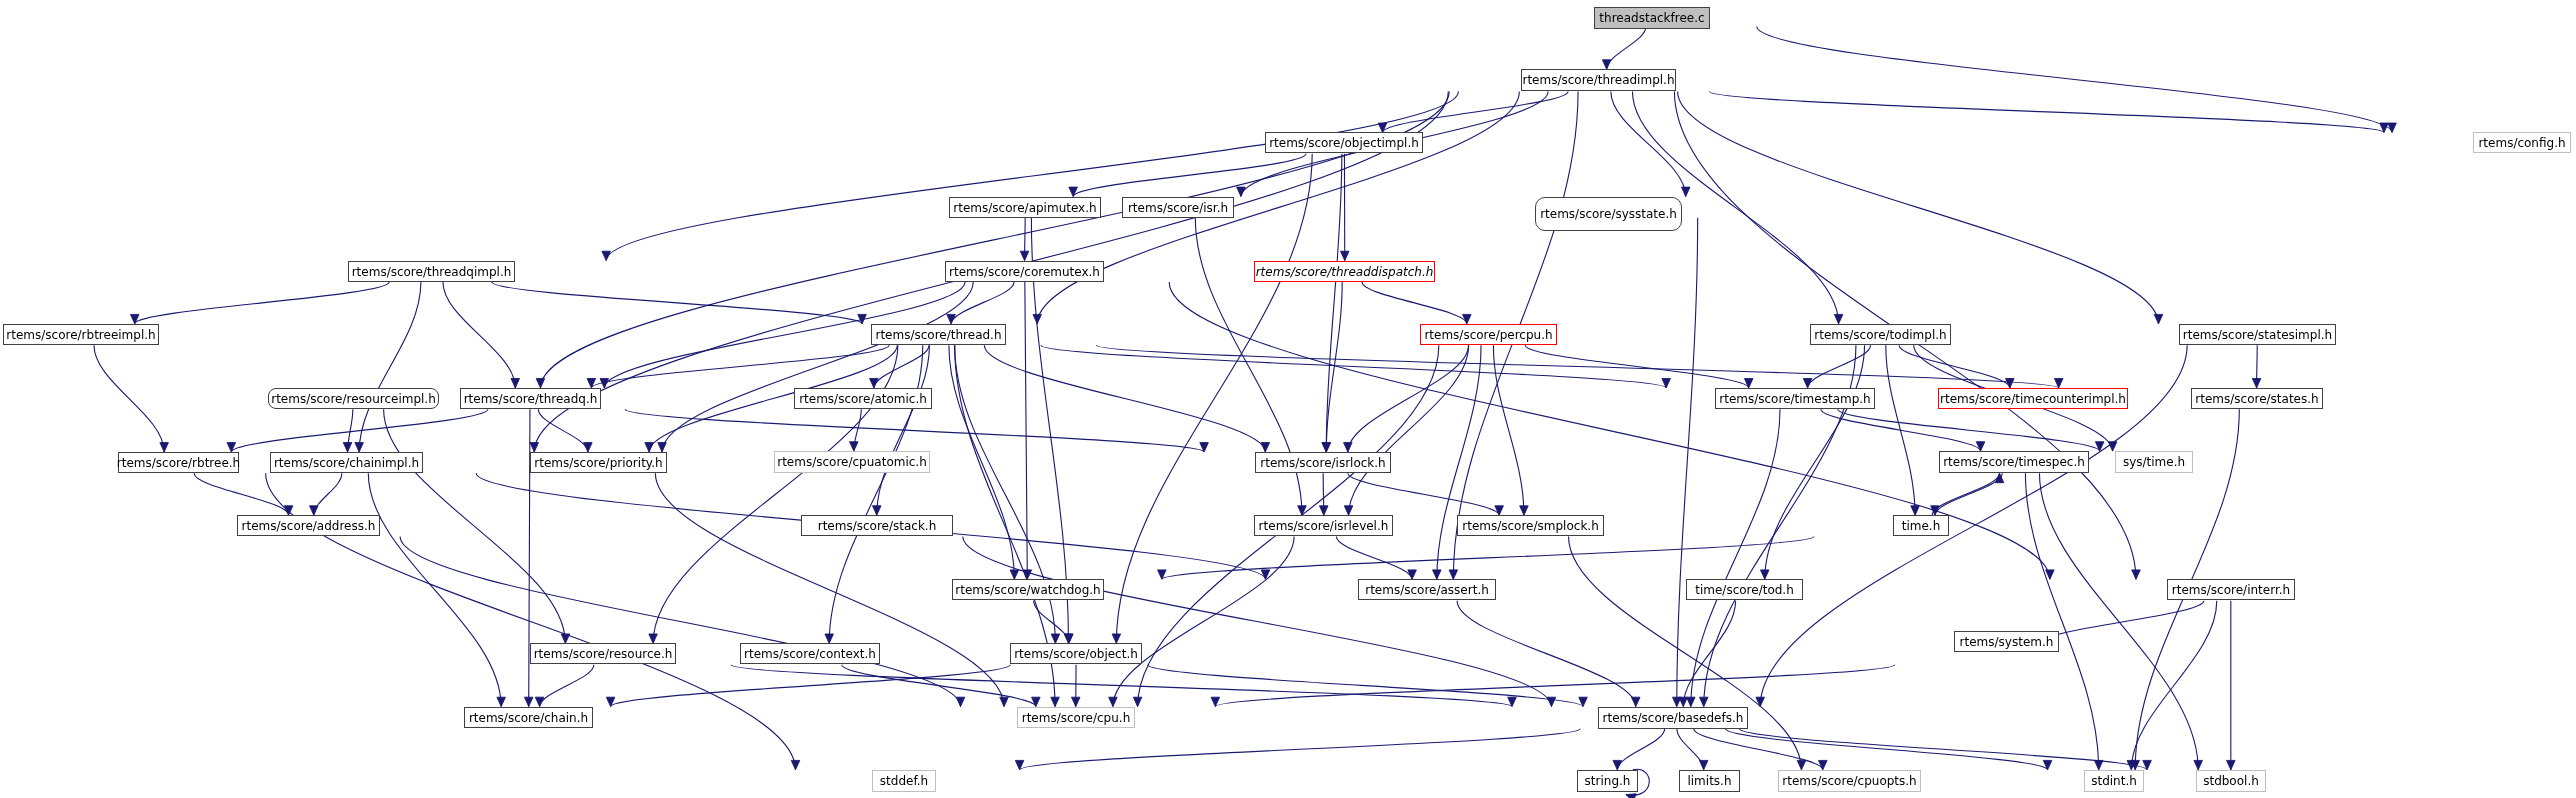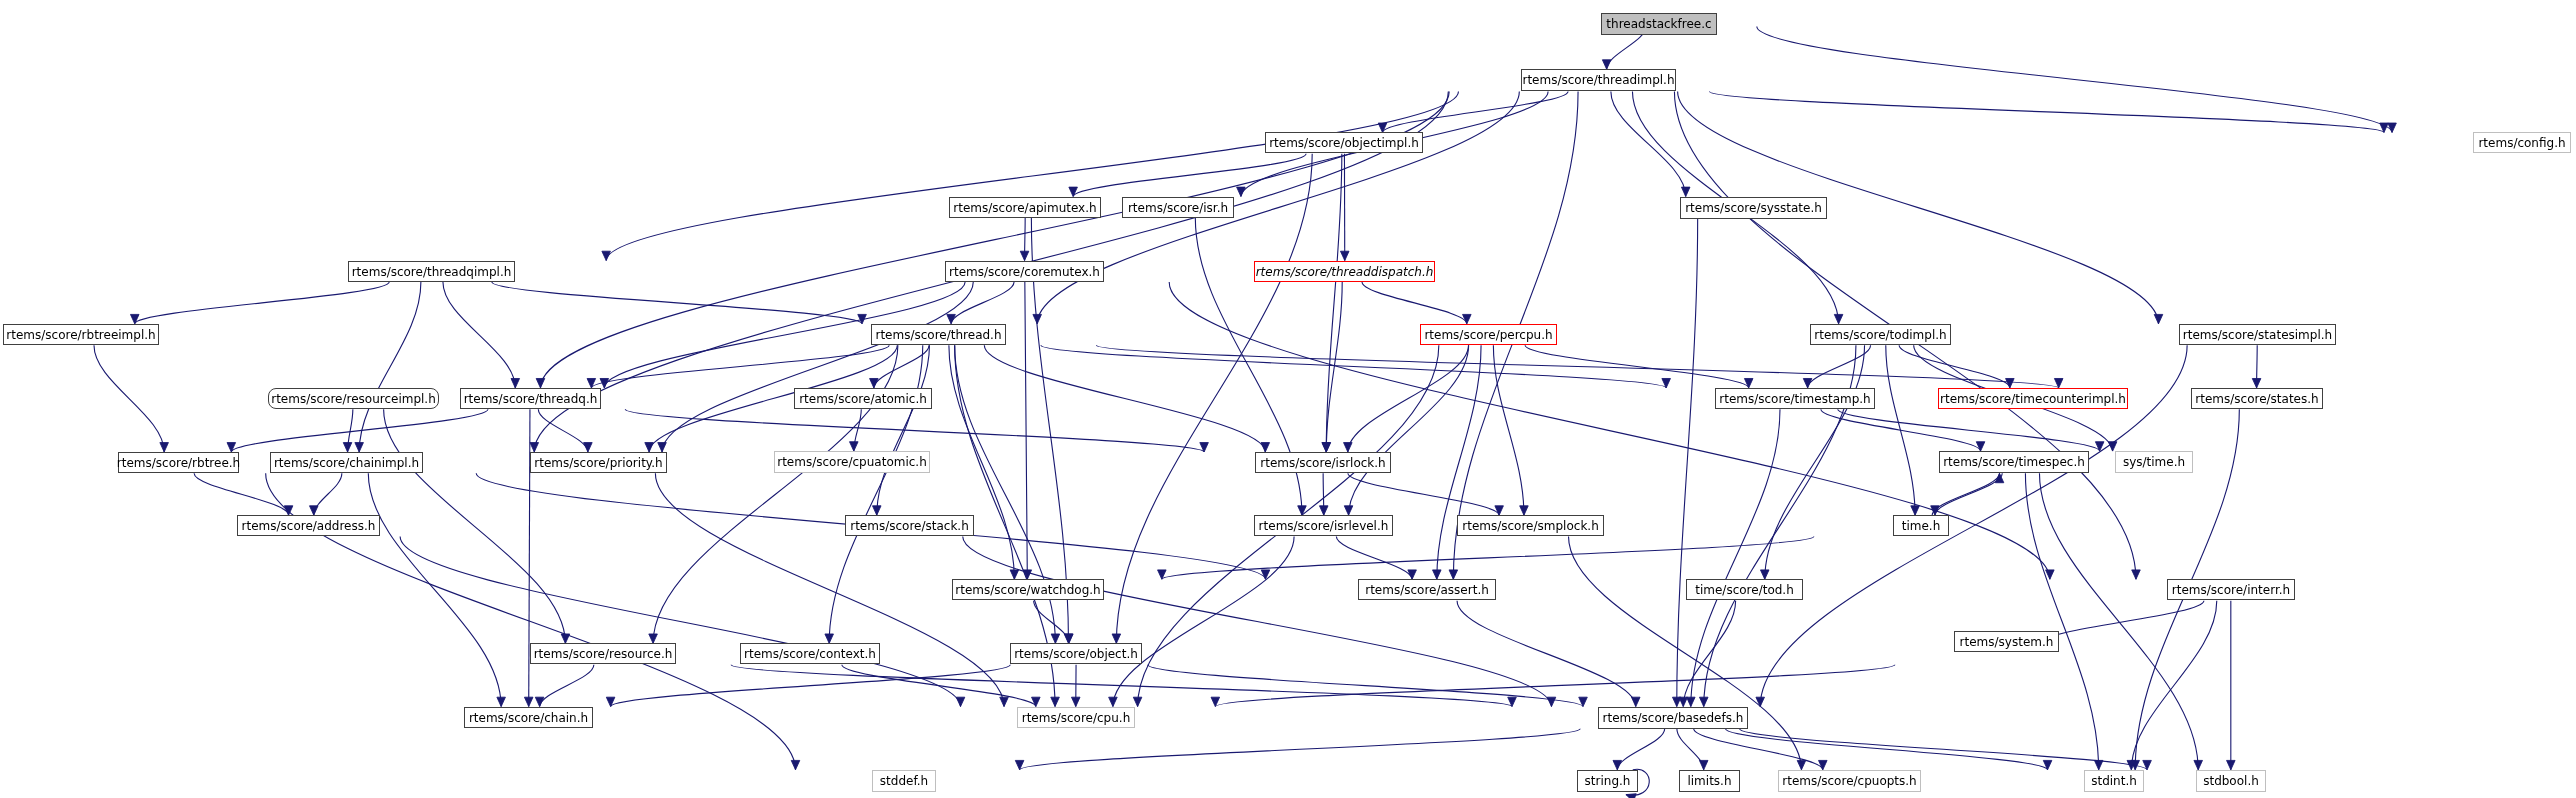--- a/index.html
+++ b/index.html
@@ -450,39 +450,39 @@
     <g>
       <path class="edge" d="M1849.62,853 C1849.62,869.8 1193.35,884.2 1193.35,901"></path>
       <polygon class="arrow" points="1193.35,901 1198.35,890 1188.35,890"></polygon>
     </g>
     <g>
       <path class="edge" d="M1911,901 C1937,895 1939,937 1903,930"></path>
       <polygon class="arrow" points="1903,930 1911.6774790425525,938.408409924954 1915.040843012534,928.9909908090056"></polygon>
     </g>
   </svg>
 <div id="nodes">
-    <div class="node root" style="left: 1594px; top: 13px; width: 116px; height: 22px; margin-left: 7px;">
+    <div class="node root" style="left: 1594px; top: 7px; width: 116px; height: 22px;">
       <span>threadstackfree.c</span>
     </div>
     <div class="node documented" style="left: 1521px; top: 69px; width: 155px; height: 22px;">
       <span>rtems/score/threadimpl.h</span>
     </div>
     <div class="node external" style="left: 2473px; top: 132px; width: 98px; height: 21.4px;">
       <span>rtems/config.h</span>
     </div>
     <div class="node documented" style="left: 1265px; top: 132px; width: 158px; height: 21.4px;">
       <span>rtems/score/objectimpl.h</span>
     </div>
     <div class="node documented" style="left: 949px; top: 197px; width: 152px; height: 21.4px;">
       <span>rtems/score/apimutex.h</span>
     </div>
     <div class="node documented" style="left: 1122px; top: 197px; width: 112px; height: 21.4px;">
       <span>rtems/score/isr.h</span>
     </div>
-    <div class="node documented" style="left: 1680px; top: 197px; width: 147px; height: 22px;">
+    <div class="node documented" style="left: 1535px; top: 197px; width: 147px; height: 34px; border-radius: 10px;">
       <span>rtems/score/sysstate.h</span>
     </div>
     <div class="node documented" style="left: 348px; top: 261px; width: 167px; height: 21.4px;">
       <span>rtems/score/threadqimpl.h</span>
     </div>
     <div class="node documented" style="left: 945px; top: 261px; width: 159px; height: 21.4px;">
       <span>rtems/score/coremutex.h</span>
     </div>
     <div class="node truncated" style="left: 1254px; top: 261px; width: 181px; height: 21.4px; font-style: italic;">
       <span>rtems/score/threaddispatch.h</span>
@@ -537,21 +537,21 @@
     </div>
     <div class="node documented" style="left: 1939px; top: 451px; width: 150px; height: 22px;">
       <span>rtems/score/timespec.h</span>
     </div>
     <div class="node external" style="left: 2115px; top: 451px; width: 78px; height: 22px;">
       <span>sys/time.h</span>
     </div>
     <div class="node documented" style="left: 237px; top: 515px; width: 143px; height: 21.4px;">
       <span>rtems/score/address.h</span>
     </div>
-    <div class="node documented" style="left: 801px; top: 515px; width: 129px; height: 21.4px; margin-left: 44px;">
+    <div class="node documented" style="left: 801px; top: 515px; width: 152px; height: 21.4px;">
       <span>rtems/score/stack.h</span>
     </div>
     <div class="node documented" style="left: 1254px; top: 515px; width: 139px; height: 21.4px;">
       <span>rtems/score/isrlevel.h</span>
     </div>
     <div class="node documented" style="left: 1457px; top: 515px; width: 147px; height: 21.4px;">
       <span>rtems/score/smplock.h</span>
     </div>
     <div class="node documented" style="left: 1893px; top: 515px; width: 56px; height: 21.4px;">
       <span>time.h</span>

